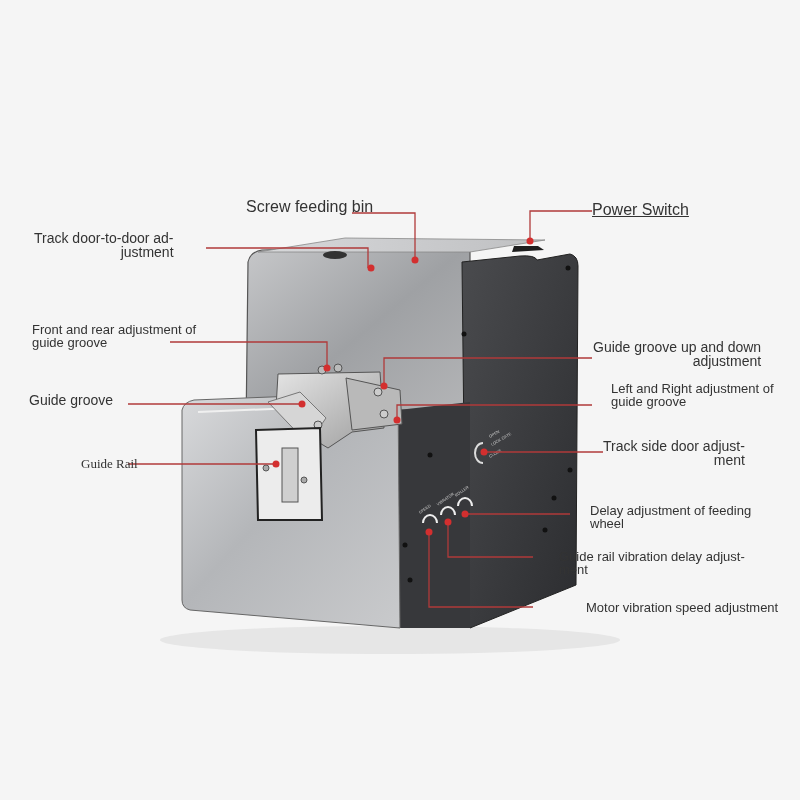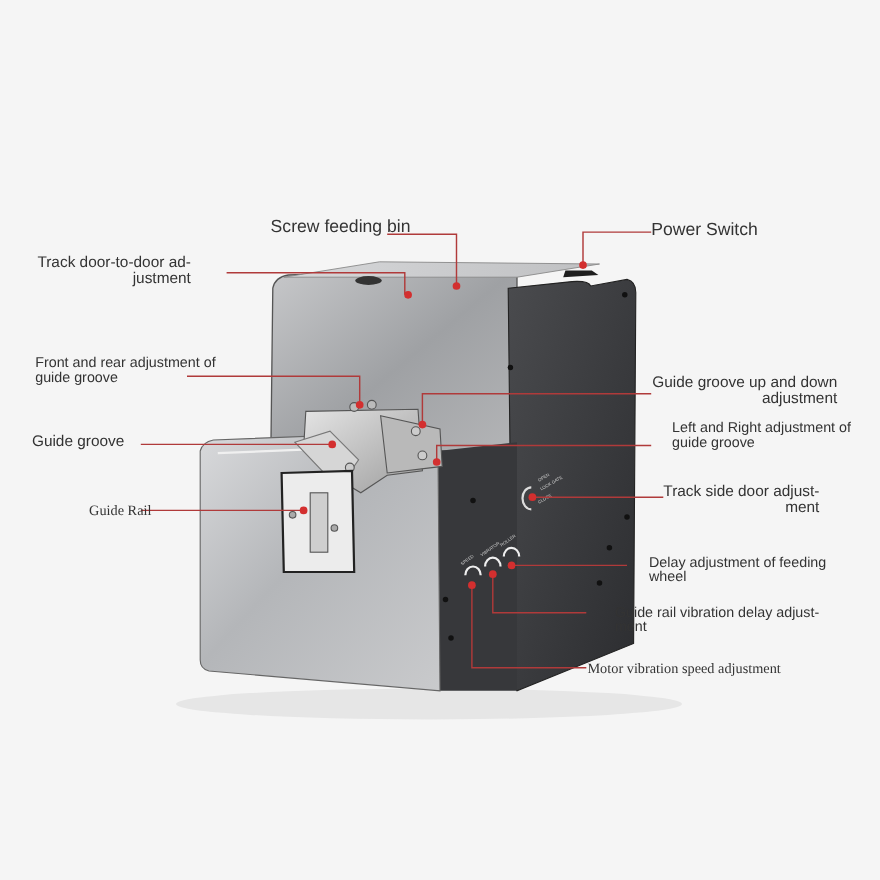--- a/index.html
+++ b/index.html
@@ -144,29 +144,29 @@
       <circle cx="484" cy="452" r="3.5"></circle>
       <circle cx="465" cy="514" r="3.5"></circle>
       <circle cx="448" cy="522" r="3.5"></circle>
       <circle cx="429" cy="532" r="3.5"></circle>
     </g>
   </svg>
 
   <div class="label lbl-lg" style="left:210px;top:199px;margin-left:36px;">Screw feeding bin</div>
   <div class="label lbl-md" style="left:34px;top:231px;">Track door-to-door ad-
 justment</div>
-  <div class="label lbl-lg" style="left:592px;top:202px;">Power Switch</div>
+  <div class="label lbl-lg" style="left:592px;top:202px;text-decoration:underline;">Power Switch</div>
   <div class="label lbl-sm" style="left:13px;top:323px;">Front and rear adjustment of
 guide groove</div>
   <div class="label lbl-md" style="left:593px;top:340px;">Guide groove up and down
 adjustment</div>
   <div class="label lbl-md" style="left:29px;top:393px;">Guide groove</div>
   <div class="label lbl-sm" style="left:592px;top:382px;">Left and Right adjustment of
 guide groove</div>
   <div class="label lbl-sm" style="left:62px;top:457px;font-family:Liberation Serif, serif;">Guide Rail</div>
   <div class="label lbl-sm" style="left:571px;top:504px;">Delay adjustment of feeding
 wheel</div>
   <div class="label lbl-md" style="left:603px;top:439px;">Track side door adjust-
 ment</div>
   <div class="label lbl-sm" style="left:540px;top:550px;">Guide rail vibration delay adjust-
 ment</div>
-  <div class="label lbl-sm" style="left:515px;top:601px;font-family:Liberation Serif, serif;">Motor vibration speed adjustment</div>
+  <div class="label lbl-sm" style="left:567px;top:601px;">Motor vibration speed adjustment</div>
 </div>
 
 </body></html>

